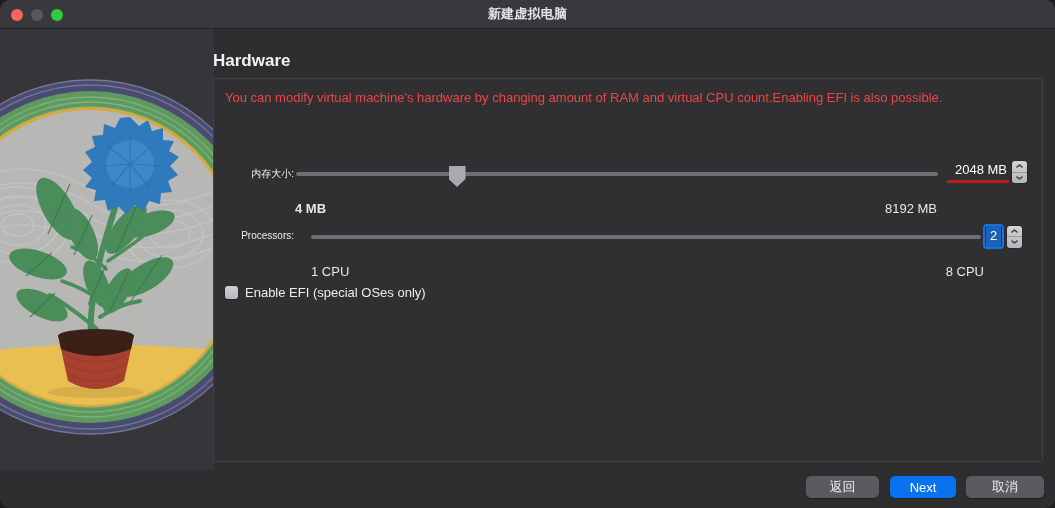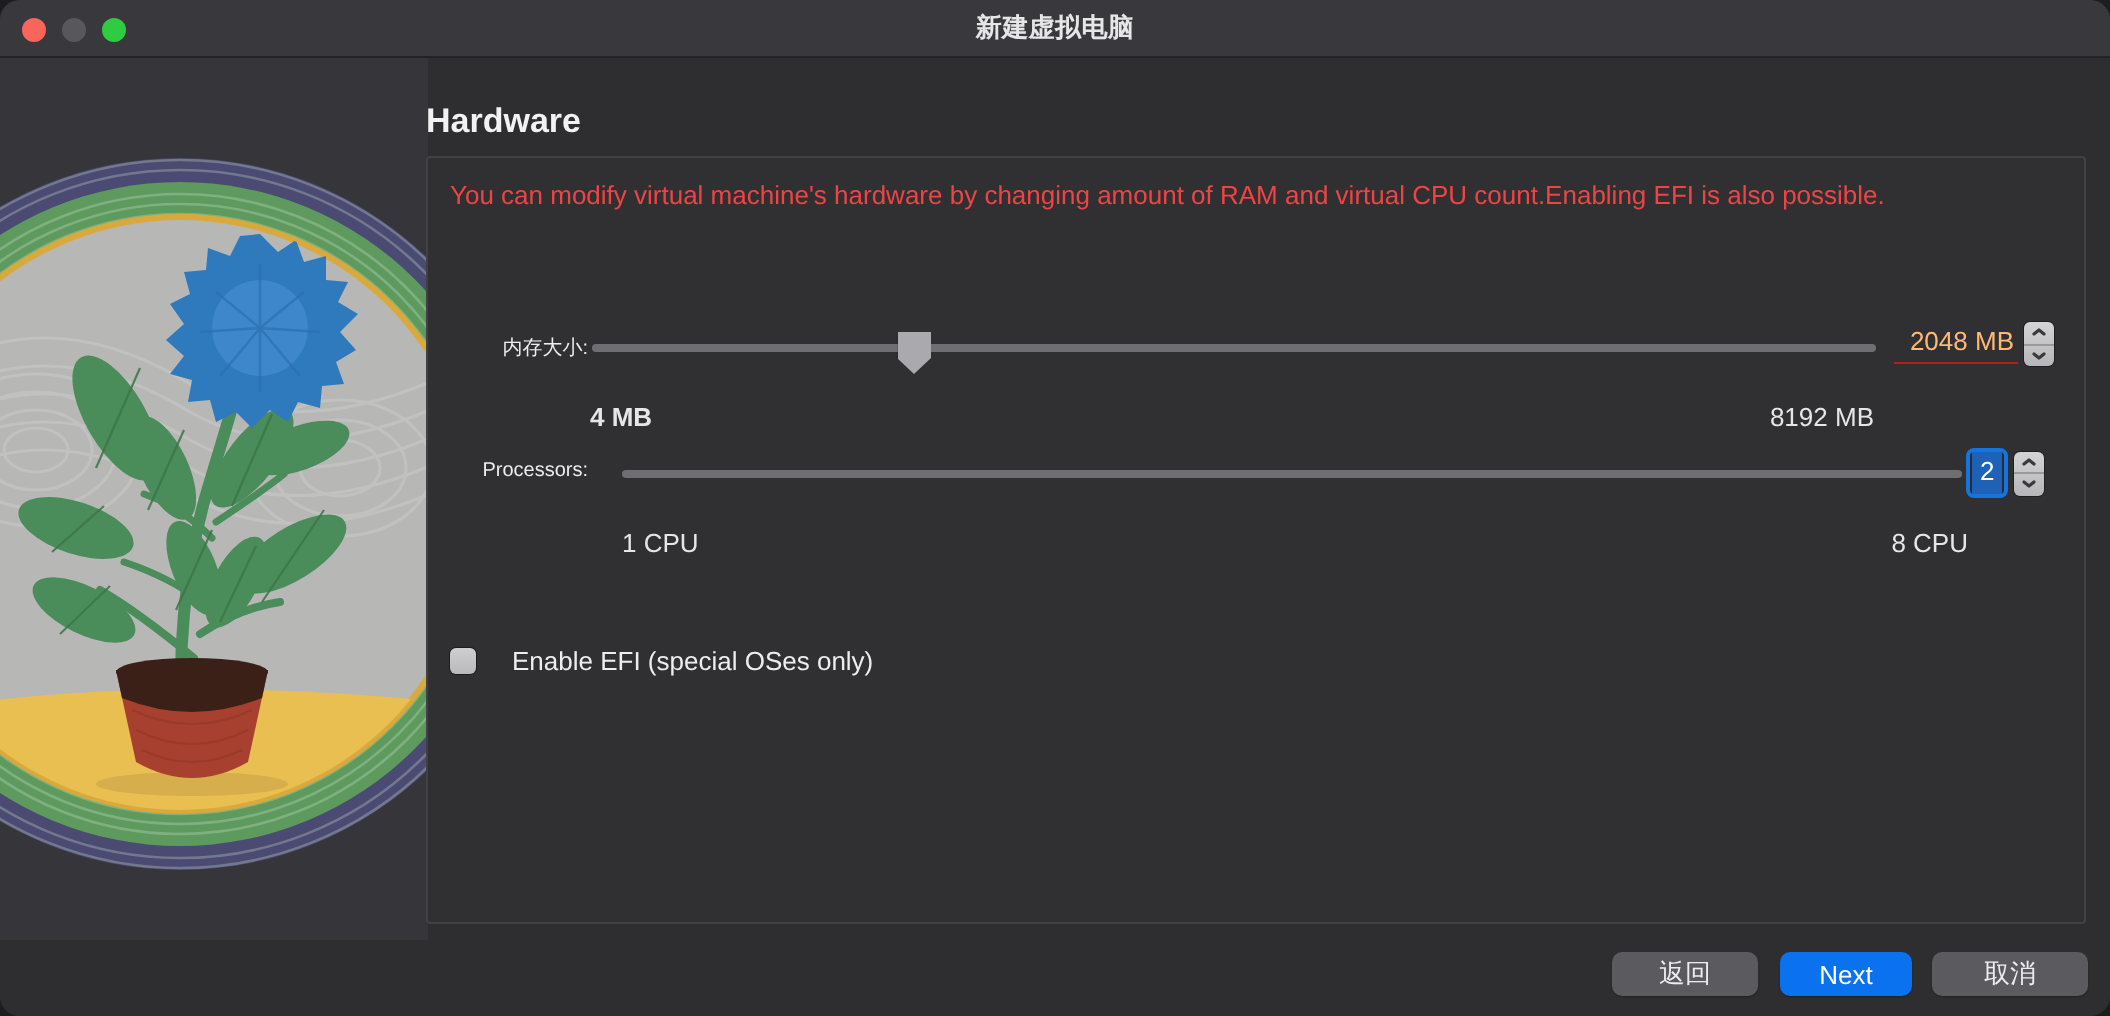--- a/index.html
+++ b/index.html
@@ -164,25 +164,25 @@
   .field-wrap {
     position: absolute;
     display: flex;
     align-items: center;
   }
   #mem-field-wrap { left: 733px; top: 82px; }
   #cpu-field-wrap { left: 769px; top: 145px; }
 
   .textfield {
     font-size: 13px;
-    color: #fdba74;
+    color: #ffffff;
     text-align: right;
     background: transparent;
     border: none;
-    border-bottom: 1px solid #b91c1c;
+    border-bottom: 3px solid #b91c1c;
     padding: 1px 2px 2px 2px;
     line-height: 16px;
   }
   #mem-value { min-width: 62px; }
 
   #cpu-field {
     border: 2px solid #1474e2;
     border-radius: 4px;
     padding: 0 1px;
     background: #2b2b2e;
@@ -219,22 +219,21 @@
   .stepper .sep { flex: 0 0 1px; background: rgba(0,0,0,.22); }
   .chev { width: 7px; height: 4px; }
   .chev path { fill: none; stroke: #3a3a3d; stroke-width: 1.6; stroke-linecap: round; stroke-linejoin: round; }
 
   
   #efi-row {
     position: absolute;
     left: 11px; top: 206px;
     display: flex;
     align-items: center;
-    gap: 18px;
-    margin-top: 38px;
+    gap: 7px;
   }
   #efi-box {
     width: 13px; height: 13px;
     border-radius: 3px;
     background: linear-gradient(#cfcfd2, #b9b9bd);
     box-shadow: 0 0 0 .5px rgba(0,0,0,.4);
   }
   #efi-label {
     font-size: 13px;
     color: #ededf0;

